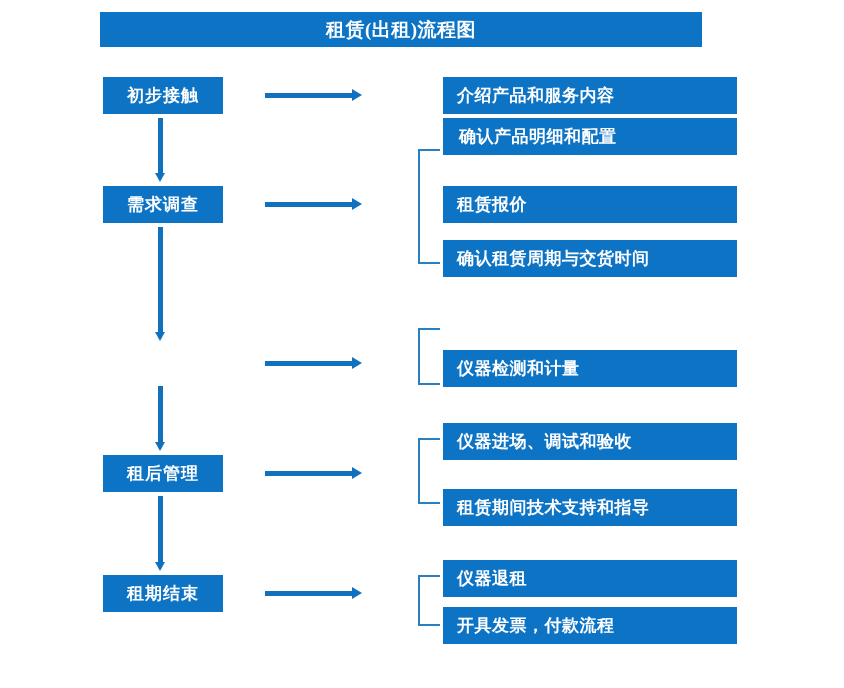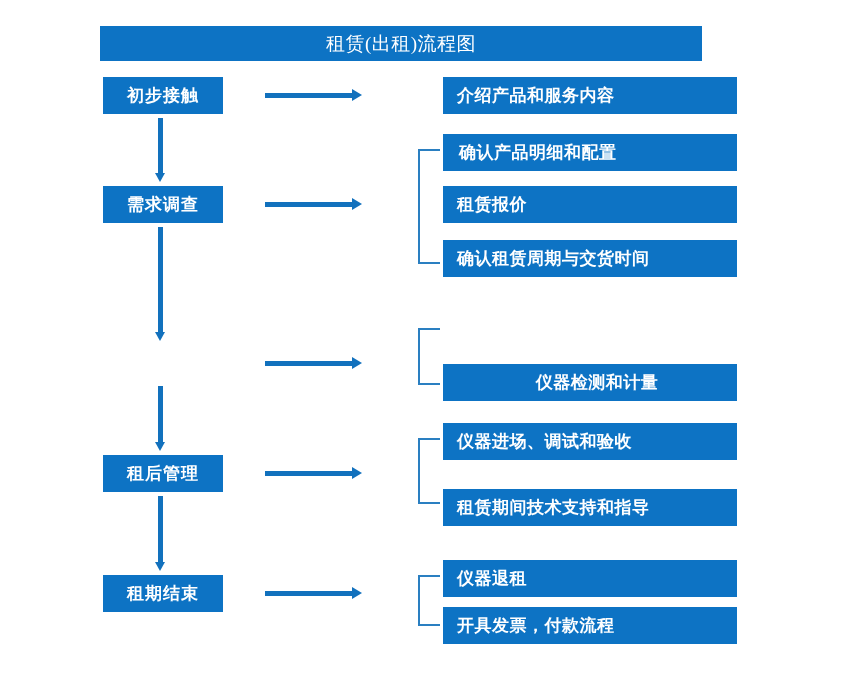--- a/index.html
+++ b/index.html
@@ -25,23 +25,22 @@
     left: 100px;
     top: 12px;
     width: 602px;
     height: 35px;
     background: #0d73c4;
     color: #ffffff;
     display: flex;
     align-items: center;
     justify-content: center;
     font-size: 19px;
-    font-weight: normal;
+    font-weight: bold;
     letter-spacing: 0.5px;
-    margin-top: 14px;
   }
 
   
   .box {
     position: absolute;
     background: #0d73c4;
     color: #ffffff;
     display: flex;
     align-items: center;
     font-weight: bold;
@@ -199,34 +198,34 @@
   <div class="bracket" style="top:328px; height:57px;"></div>
 
   <div class="bracket" style="top:438px; height:66px;"></div>
 
   <div class="bracket" style="top:575px; height:51px;"></div>
 
   <div class="box right" style="top:77px;">
     <span>介绍产品和服务内容</span>
   </div>
 
-  <div class="box right" style="top:134px;padding-left:16px;">
+  <div class="box right" style="top:118px;padding-left:16px;">
     <span>确认产品明细和配置</span>
   </div>
 
   <div class="box right" style="top:186px;">
     <span>租赁报价</span>
   </div>
 
   <div class="box right" style="top:240px;">
     <span>确认租赁周期与交货时间</span>
   </div>
 
 
-  <div class="box right" style="top:364px;justify-content:center;">
+  <div class="box right" style="top:350px;">
     <span>仪器检测和计量</span>
   </div>
 
   <div class="box right" style="top:423px;">
     <span>仪器进场、调试和验收</span>
   </div>
 
   <div class="box right" style="top:489px;">
     <span>租赁期间技术支持和指导</span>
   </div>

